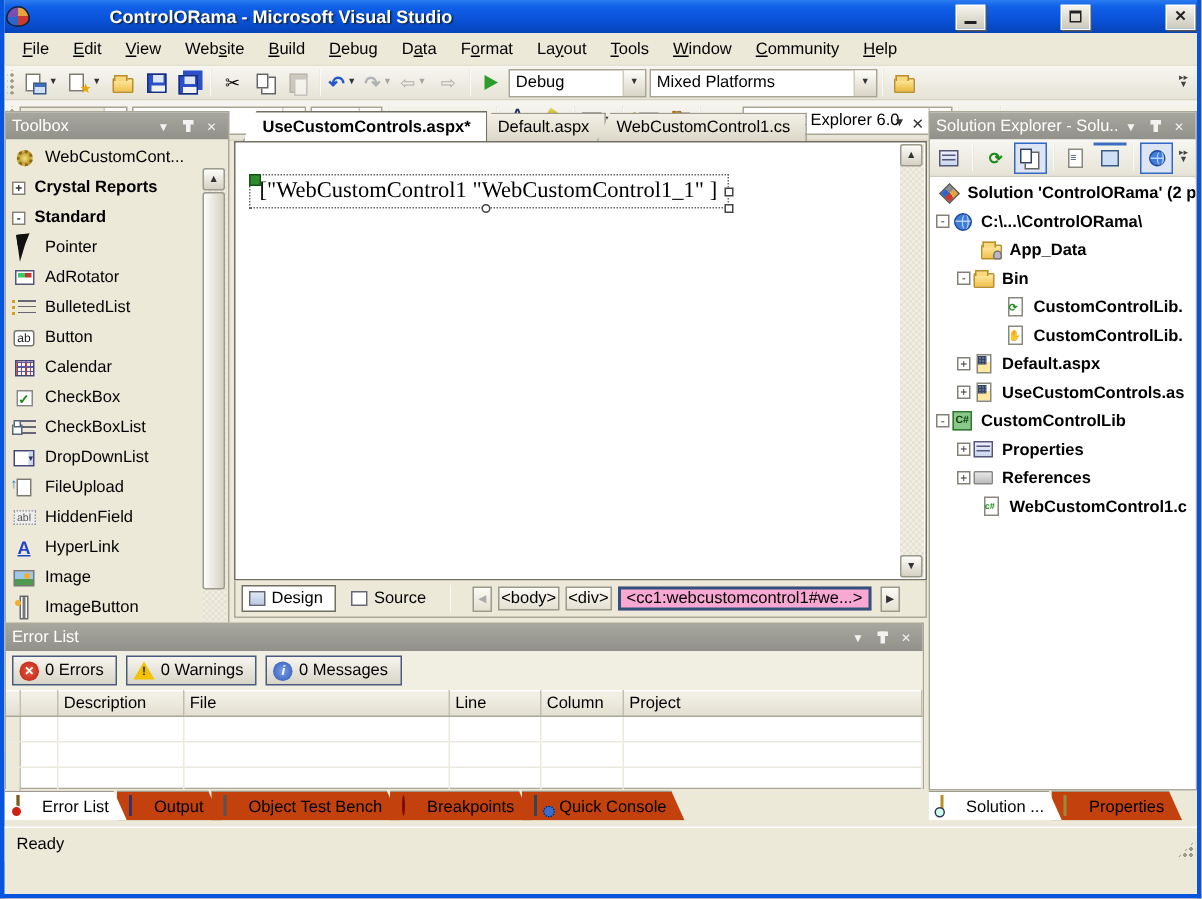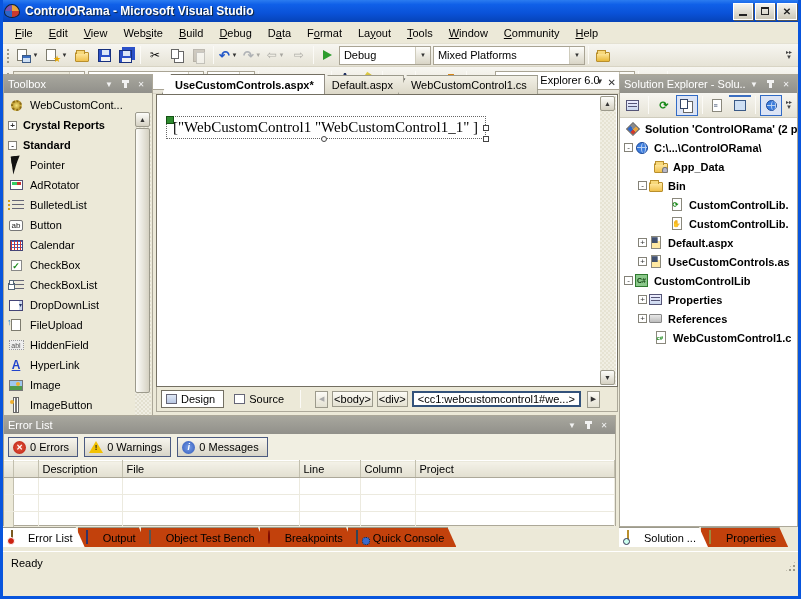--- a/index.html
+++ b/index.html
@@ -4,21 +4,21 @@
 <style>
   * { box-sizing: border-box; margin:0; padding:0; }
   html,body { background:#c8c4b8; }
   body { font-family:"Liberation Sans", sans-serif; }
   #app { position:relative; width:801px; height:599px; background:#ece9d8; overflow:hidden;
          border-left:3px solid #0855dd; border-right:3px solid #0855dd; border-bottom:3px solid #0855dd; }
 
   
   #titlebar { position:absolute; top:0; left:-3px; width:801px; height:22px;
     background:linear-gradient(180deg,#2b7cf0 0%,#1060e8 20%,#0a52d8 60%,#0643b8 100%);
-    display:flex; align-items:center; padding:0 4px; }
+    display:flex; align-items:center; padding:0 4px;gap:48px; }
   #titlebar .vslogo { width:16px; height:14px; border-radius:50% 50% 50% 50%/60% 60% 40% 40%;
     background:conic-gradient(#e8a33d 0 25%, #cc3a2f 25% 50%, #2e66c8 50% 75%, #7a4fb0 75% 100%);
     border:1px solid #123; margin-right:5px; }
   #titlebar .t { color:#fff; font-weight:bold; font-size:12px; text-shadow:1px 1px 1px #123; flex:1; }
   .winbtn { width:20px; height:17px; margin-left:2px; border:1px solid #fff;
     background:linear-gradient(#f4f3ee,#cdc9ba); display:flex; align-items:center; justify-content:center;
     font-size:9px; font-weight:bold; color:#222; box-shadow:1px 1px 0 #555; }
   .winbtn span { line-height:8px; }
 
   
@@ -134,21 +134,21 @@
   #ctl { position:absolute; left:9px; top:21px; width:320px; height:23px; border:1px dotted #666; background:#fff;
     font-family:"Liberation Serif", serif; font-size:15px; line-height:21px; padding-left:6px; white-space:nowrap; }
   #ctl .glyphbox { position:absolute; left:-1px; top:-1px; width:8px; height:8px; background:#2e8b2e; border:1px solid #145214; }
   .handle { position:absolute; width:6px; height:6px; background:#fff; border:1px solid #444; }
   #docfooter { position:absolute; left:0; bottom:0; width:462px; height:25px; background:#ece9d8; border:1px solid #aca899; border-top:none;
     display:flex; align-items:center; font-size:11px; padding:0 4px; }
   .viewbtn { display:flex; align-items:center; gap:4px; padding:2px 8px 2px 4px; }
   .viewbtn.active { border:1px solid #736f62; background:#fff; }
   .viewic { width:11px; height:10px; border:1px solid #667; background:linear-gradient(#dfe8f6,#b9c8e4); }
   .tagbtn { border:1px solid #9c9a8c; background:linear-gradient(#fbfaf5,#e4e1d2); padding:1px 1px; margin-left:4px; white-space:nowrap; }
-  .tagbtn.activeTag { border:2px solid #33527b; background:#ffffff; padding:0 4px; }
+  .tagbtn.activeTag { border:2px solid #33527b; background:#f9a8d4; padding:0 4px; }
   .navarrow { width:13px; height:17px; border:1px solid #9c9a8c; background:linear-gradient(#fbfaf5,#e4e1d2);
     display:flex; align-items:center; justify-content:center; font-size:7px; color:#333; margin-left:6px; }
   .navarrow.dim { color:#aaa; }
 
   
   #solution { left:616px; top:74px; width:179px; height:453px; background:#fff; }
   #solution .setoolbar { height:25px; background:linear-gradient(#f7f6f1,#e6e3d6); border-bottom:1px solid #cfccbd;
     display:flex; align-items:center; padding:0 2px; gap:1px; }
   .setb { width:22px; height:21px; display:flex; align-items:center; justify-content:center; position:relative; }
   .setb.boxed { border:1px solid #316ac5; background:#dce4f5; }

